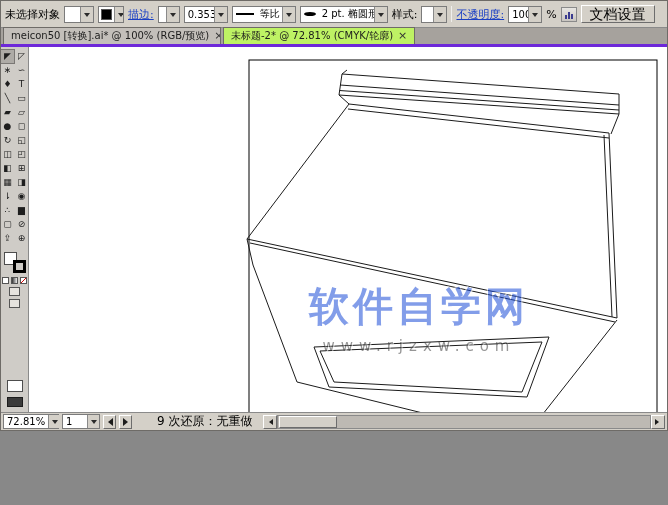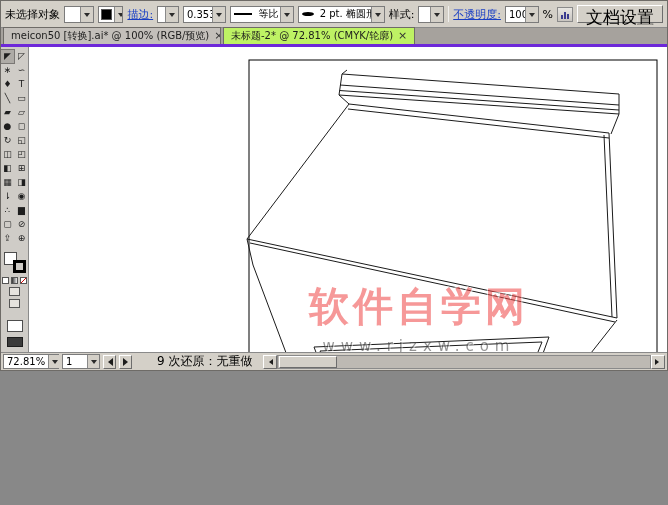--- a/index.html
+++ b/index.html
@@ -1,18 +1,18 @@
 <!DOCTYPE html>
 <html><head>
 <meta charset="utf-8">
 <style>
   * { box-sizing: border-box; margin: 0; padding: 0; }
   body { margin: 0; background: #888; }
   .app {
-    width: 668px; height: 371px;
+    width: 668px; height: 431px;
     background: #d4d0c8;
     font-family: "DejaVu Sans", "Liberation Sans", sans-serif;
     display: flex; flex-direction: column;
     position: relative; overflow: hidden;
     border: 1px solid #6e6b67;
   }
   
   .control-bar {
     height: 27px; flex: none;
     display: flex; align-items: center;
@@ -45,21 +45,21 @@
   .brush-dot { width: 12px; height: 4px; background: #000; border-radius: 50%; margin: 0 3px; flex: none; }
   .cb-sep { width: 1px; height: 16px; background: #9b9793; border-right: 1px solid #f0efed; }
   .cb-icon {
     width: 16px; height: 15px; flex: none;
     background: linear-gradient(#e8e6e2, #c9c5c0);
     border: 1px solid #8a8a8a;
     display: flex; align-items: flex-end; justify-content: center; gap: 1px; padding: 2px;
   }
   .cb-icon i { display: block; width: 2px; background: #3b3b8f; }
   .bevel-btn {
-    height: 18px; padding: 0 8px; font-size: 17px;
+    height: 18px; padding: 0 8px; font-size: 14px;
     background: #d4d0c8;
     border: 1px solid; border-color: #ffffff #6d6d6d #6d6d6d #ffffff;
     cursor: pointer;
   }
   
   .tab-bar {
     height: 19px; flex: none;
     background: #a6a29d;
     display: flex; align-items: flex-end;
     padding-left: 2px; gap: 2px;
@@ -105,21 +105,21 @@
   .tb-white-swatch { width: 16px; height: 12px; background: #fff; border: 1px solid #4d4d4d; cursor: pointer; }
   .tb-dark-btn { width: 16px; height: 10px; background: #3a3a3a; border: 1px solid #1c1c1c; cursor: pointer; }
   .canvas { flex: 1; position: relative; background: #ffffff; overflow: hidden; }
   .canvas svg { position: absolute; left: 0; top: 0; }
   .watermark {
     position: absolute; left: 205px; top: 232px; width: 370px;
     text-align: center; opacity: 0.55; pointer-events: none;
   }
   .wm-title {
     font-size: 40px; font-weight: bold; letter-spacing: 4px;
-    color: #ef4444;
+    color: #1d4ed8;
     text-shadow: 1px 1px 0 #fff, -1px -1px 0 #fff, 0 0 3px #fff;
   }
   .wm-url { font-size: 15px; letter-spacing: 6px; color: #404040; margin-top: 3px;
     text-shadow: 1px 1px 0 #fff; }
   
   .status-bar {
     height: 18px; flex: none;
     background: #d4d0c8;
     border-top: 1px solid #8a8a8a;
     display: flex; align-items: center;

